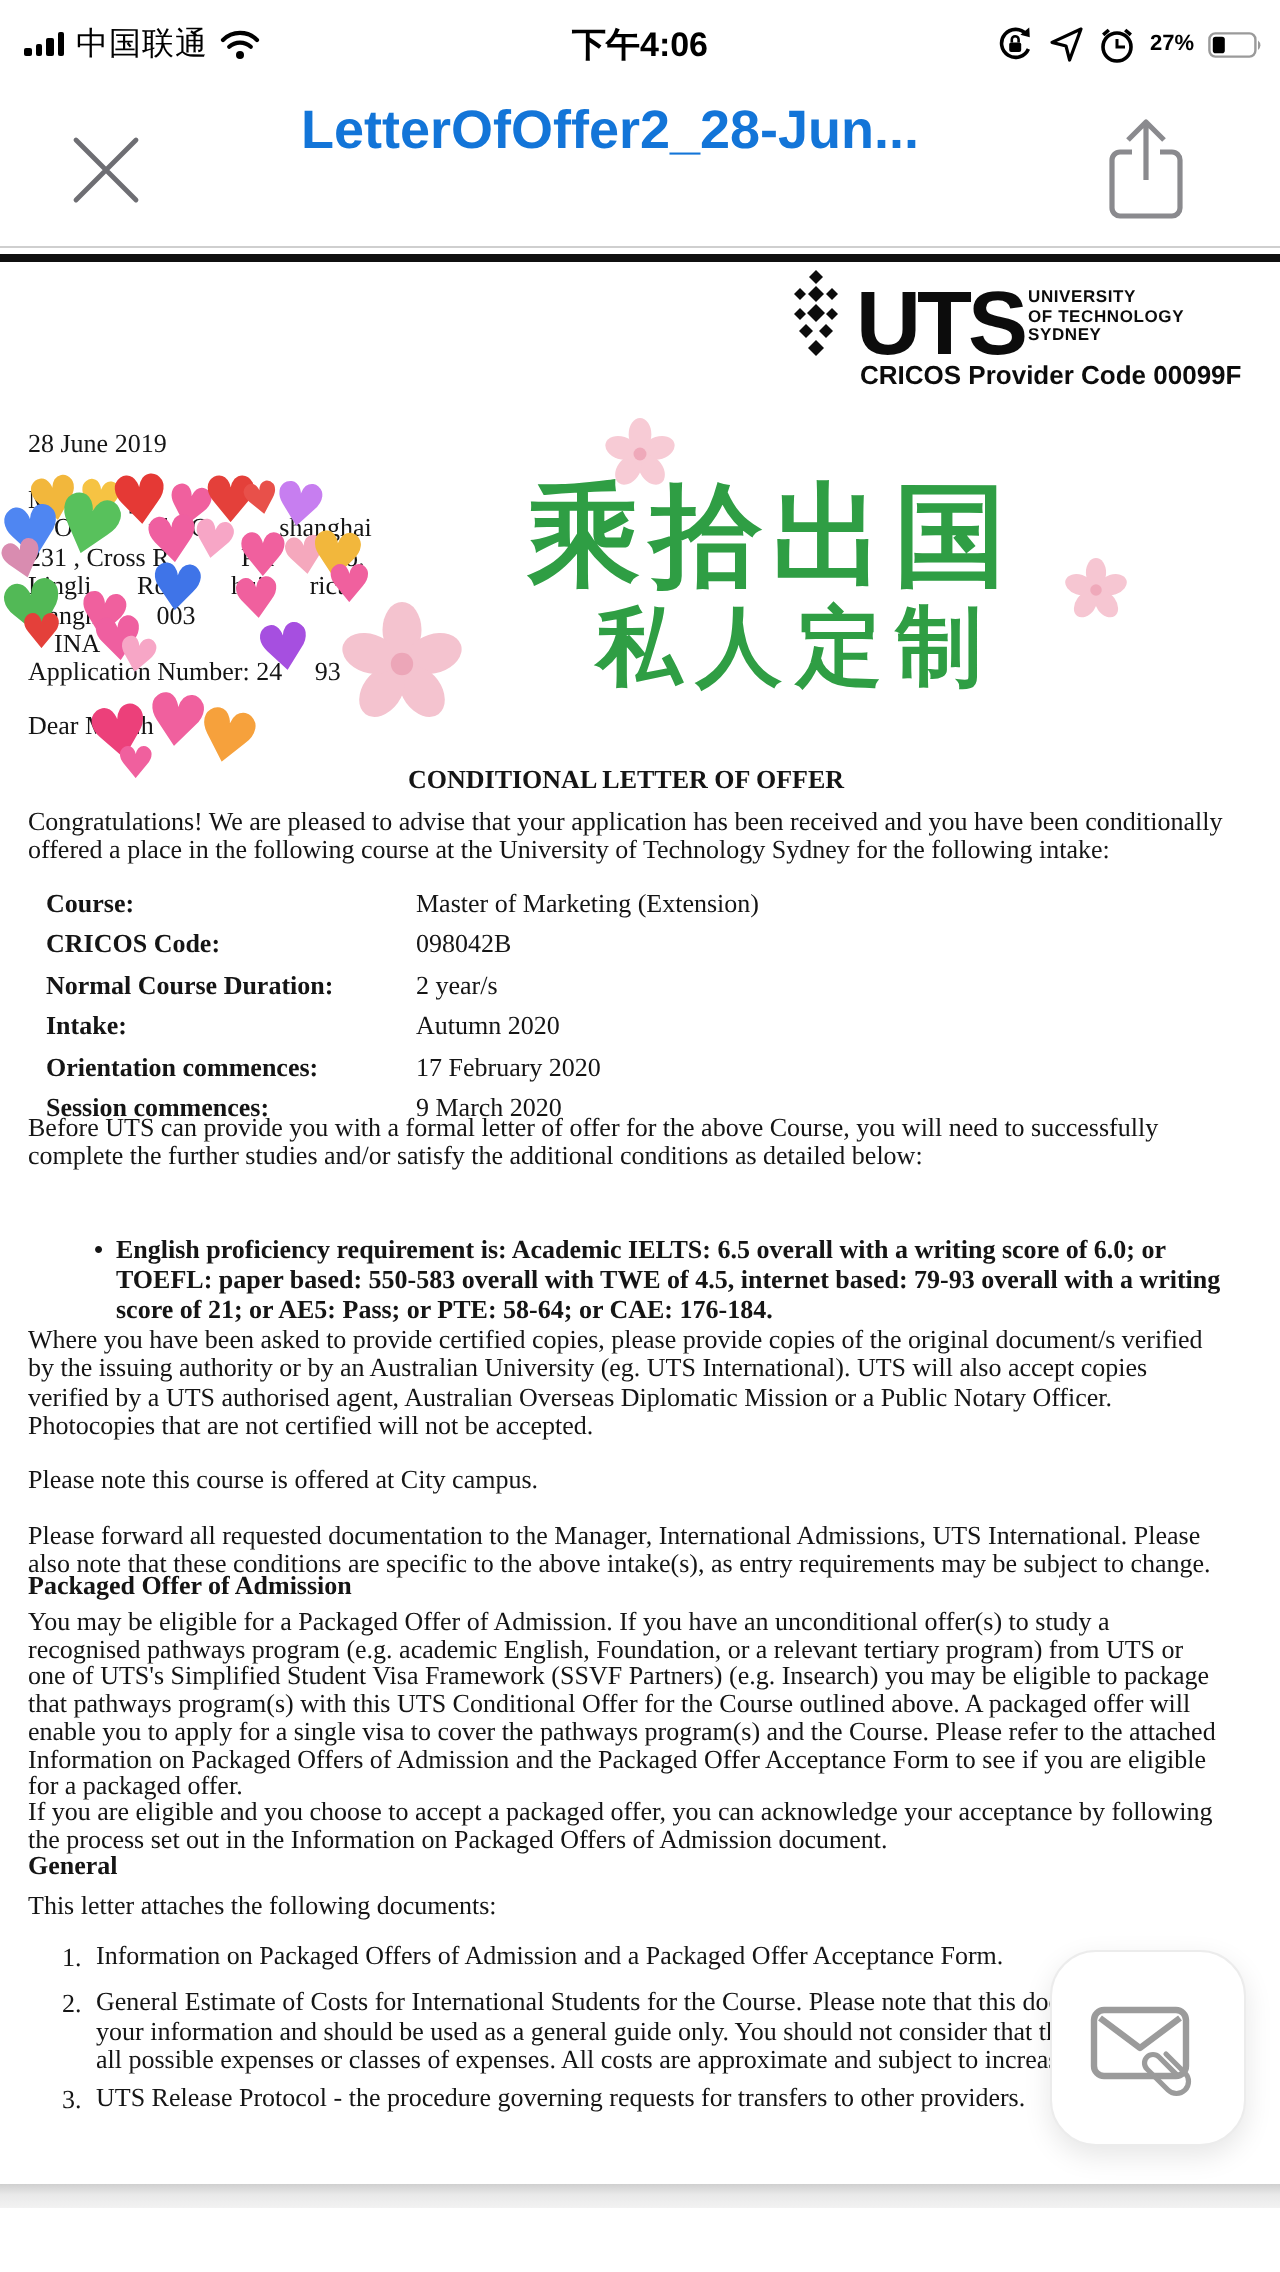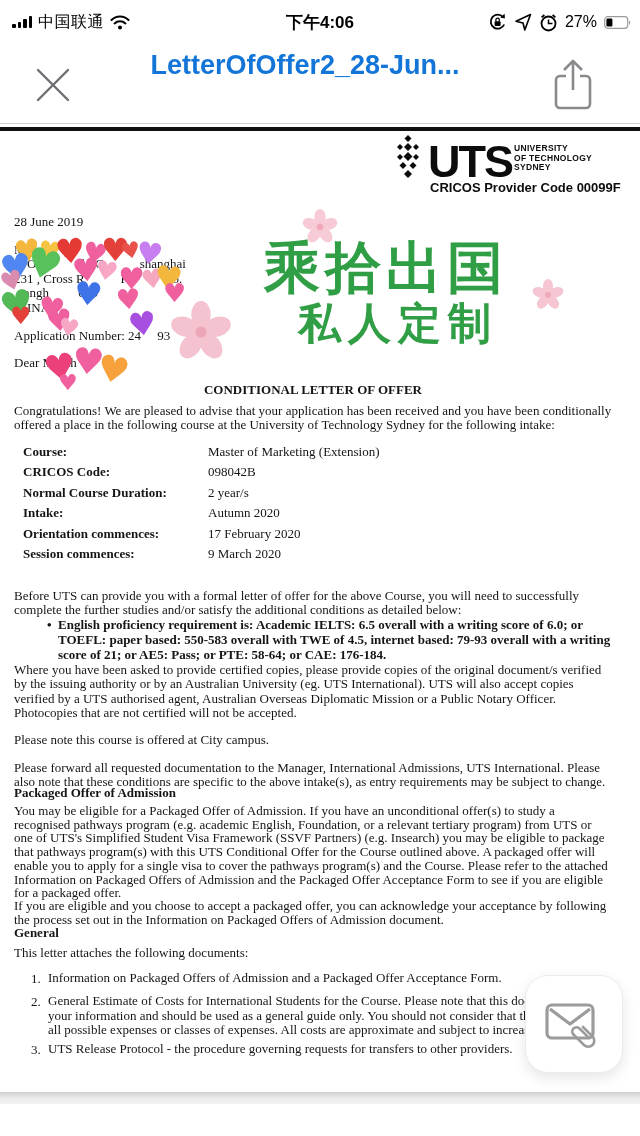--- a/index.html
+++ b/index.html
@@ -5,21 +5,21 @@
   html,body{margin:0;padding:0;background:#888;}
   .screen{position:relative;width:640px;height:1136px;background:#fff;margin:0 auto;overflow:hidden;
           font-family:"Liberation Sans",sans-serif;-webkit-font-smoothing:antialiased;}
   
   .status-bar{position:absolute;top:0;left:0;width:640px;height:44px;display:flex;align-items:center;
               background:#fff;color:#000;}
   .sb-left{display:flex;align-items:center;gap:6px;padding-left:12px;}
   .sb-carrier{font-size:16px;letter-spacing:0.5px;}
   .sb-time{position:absolute;left:0;right:0;text-align:center;font-size:17px;font-weight:700;}
   .sb-right{position:absolute;right:8px;top:0;height:44px;display:flex;align-items:center;gap:7px;}
-  .sb-batt-pct{font-size:16px;}
+  .sb-batt-pct{font-size:11px;font-weight:bold;}
   .sigbars{display:flex;align-items:flex-end;gap:2px;height:12px;}
   .sigbars i{display:block;width:3.5px;background:#000;border-radius:1px;}
   
   .nav-bar{position:absolute;top:44px;left:0;width:640px;height:79px;background:#fff;
            border-bottom:1px solid #cfcfcf;}
   .close-button{position:absolute;left:30px;top:18px;width:48px;height:48px;cursor:pointer;}
   .nav-titles{position:absolute;left:80px;right:110px;top:6px;text-align:center;}
   .nav-title{font-size:27px;font-weight:700;color:#1375d8;white-space:nowrap;overflow:hidden;}
   .nav-sub{font-size:21px;color:#9d9d9d;margin-top:4px;}
   .share-button{position:absolute;right:40px;top:14px;width:50px;height:56px;cursor:pointer;}
@@ -154,20 +154,21 @@
         <div>SYDNEY</div>
       </div>
       <div class="uts-cricos">CRICOS Provider Code 00099F</div>
     </div>
 
     <div class="abs para" style="top:84px">28 June 2019</div>
     <div class="abs para" style="top:112px">
       <div class="pre">M            y</div>
       <div class="pre">    OB         td - C           shanghai</div>
       <div class="pre">231 , Cross R           Pla        No. </div>
+      <div class="pre">Lingli       Roa        hui       rict</div>
       <div class="pre">   angh         003</div>
       <div class="pre">    INA</div>
     </div>
     <div class="abs para pre" style="top:198px">Application Number: 24     93</div>
     <div class="abs para" style="top:225px">Dear Ms Zh</div>
 
     <div class="wm wm1">乘拾出国</div>
     <div class="wm wm2">私人定制</div>
 
     <div class="abs para b" style="top:252px;text-align:center">CONDITIONAL LETTER OF OFFER</div>
@@ -193,21 +194,21 @@
       <div class="tbl-row" style="top:395px">
         <span class="tbl-label">Orientation commences:</span>
         <span class="tbl-value">17 February 2020</span>
       </div>
       <div class="tbl-row" style="top:415px">
         <span class="tbl-label">Session commences:</span>
         <span class="tbl-value">9 March 2020</span>
       </div>
     </div>
 
-    <div class="abs para" style="top:458px">Before UTS can provide you with a formal letter of offer for the above Course, you will need to successfully complete the further studies and/or satisfy the additional conditions as detailed below:</div>
+    <div class="abs para" style="top:426px">Before UTS can provide you with a formal letter of offer for the above Course, you will need to successfully complete the further studies and/or satisfy the additional conditions as detailed below:</div>
     <div class="abs bullet-block" style="top:486px">English proficiency requirement is: Academic IELTS: 6.5 overall with a writing score of 6.0; or TOEFL: paper based: 550-583 overall with TWE of 4.5, internet based: 79-93 overall with a writing score of 21; or AE5: Pass; or PTE: 58-64; or CAE: 176-184.</div>
     <div class="abs para" style="top:532px">Where you have been asked to provide certified copies, please provide copies of the original document/s verified by the issuing authority or by an Australian University (eg. UTS International). UTS will also accept copies verified by a UTS authorised agent, Australian Overseas Diplomatic Mission or a Public Notary Officer. Photocopies that are not certified will not be accepted.</div>
     <div class="abs para" style="top:602px">Please note this course is offered at City campus.</div>
     <div class="abs para" style="top:630px">Please forward all requested documentation to the Manager, International Admissions, UTS International. Please also note that these conditions are specific to the above intake(s), as entry requirements may be subject to change.</div>
     <div class="abs para b" style="top:655px">Packaged Offer of Admission</div>
     <div class="abs para" style="top:673px;line-height:13.7px">You may be eligible for a Packaged Offer of Admission. If you have an unconditional offer(s) to study a recognised pathways program (e.g. academic English, Foundation, or a relevant tertiary program) from UTS or one of UTS's Simplified Student Visa Framework (SSVF Partners) (e.g. Insearch) you may be eligible to package that pathways program(s) with this UTS Conditional Offer for the Course outlined above. A packaged offer will enable you to apply for a single visa to cover the pathways program(s) and the Course. Please refer to the attached Information on Packaged Offers of Admission and the Packaged Offer Acceptance Form to see if you are eligible for a packaged offer.</div>
     <div class="abs para" style="top:768px">If you are eligible and you choose to accept a packaged offer, you can acknowledge your acceptance by following the process set out in the Information on Packaged Offers of Admission document.</div>
     <div class="abs para b" style="top:795px">General</div>
     <div class="abs para" style="top:815px">This letter attaches the following documents:</div>
 

